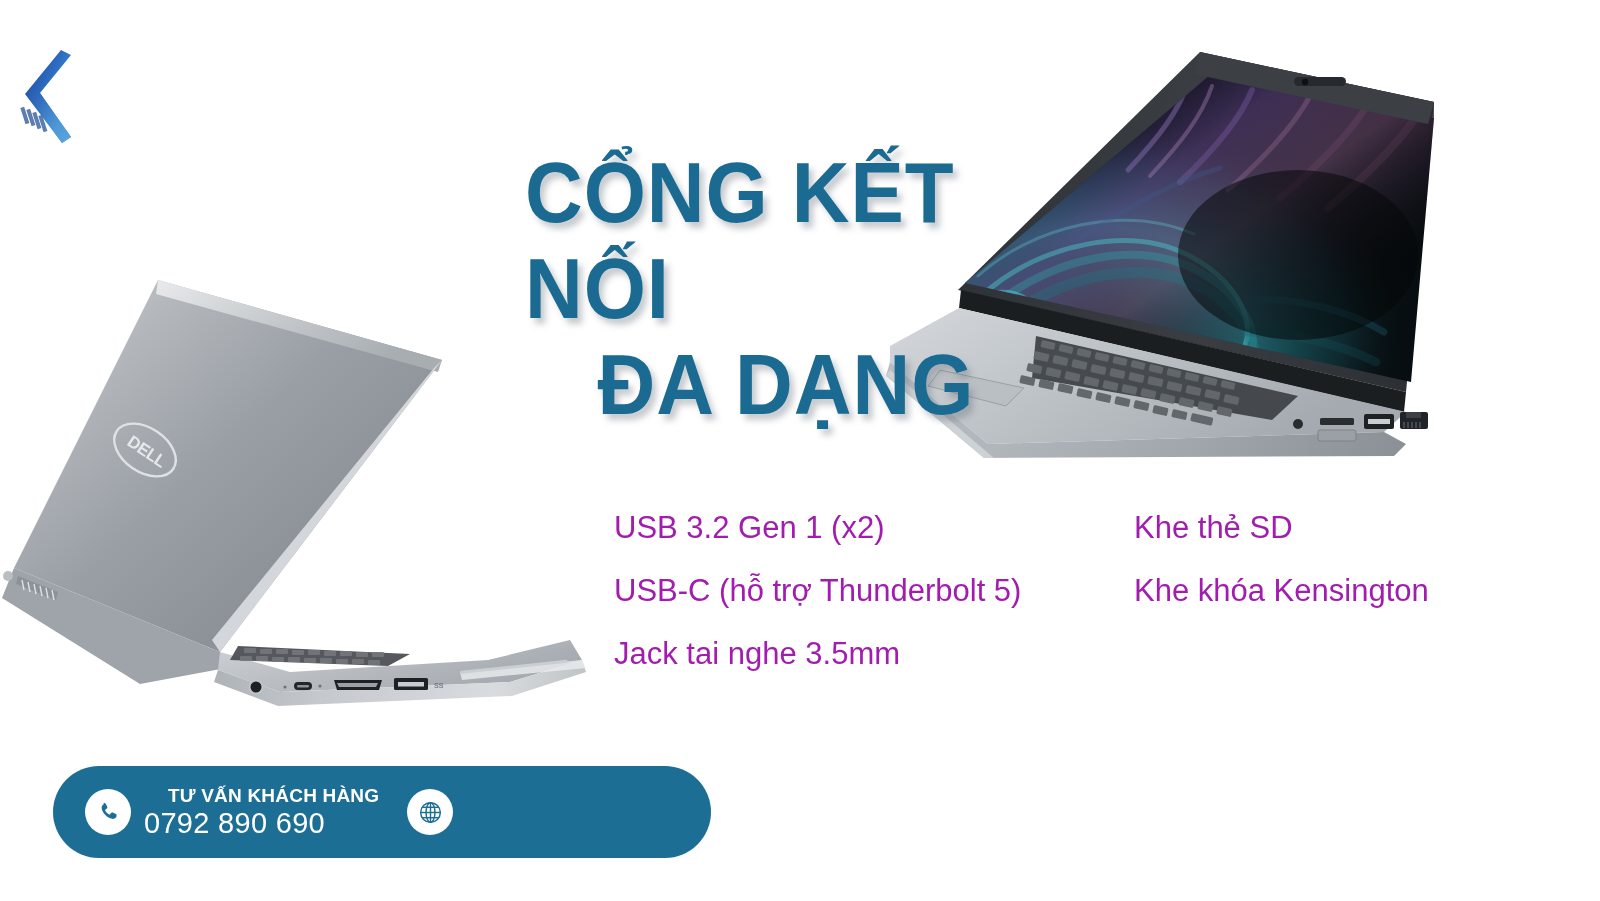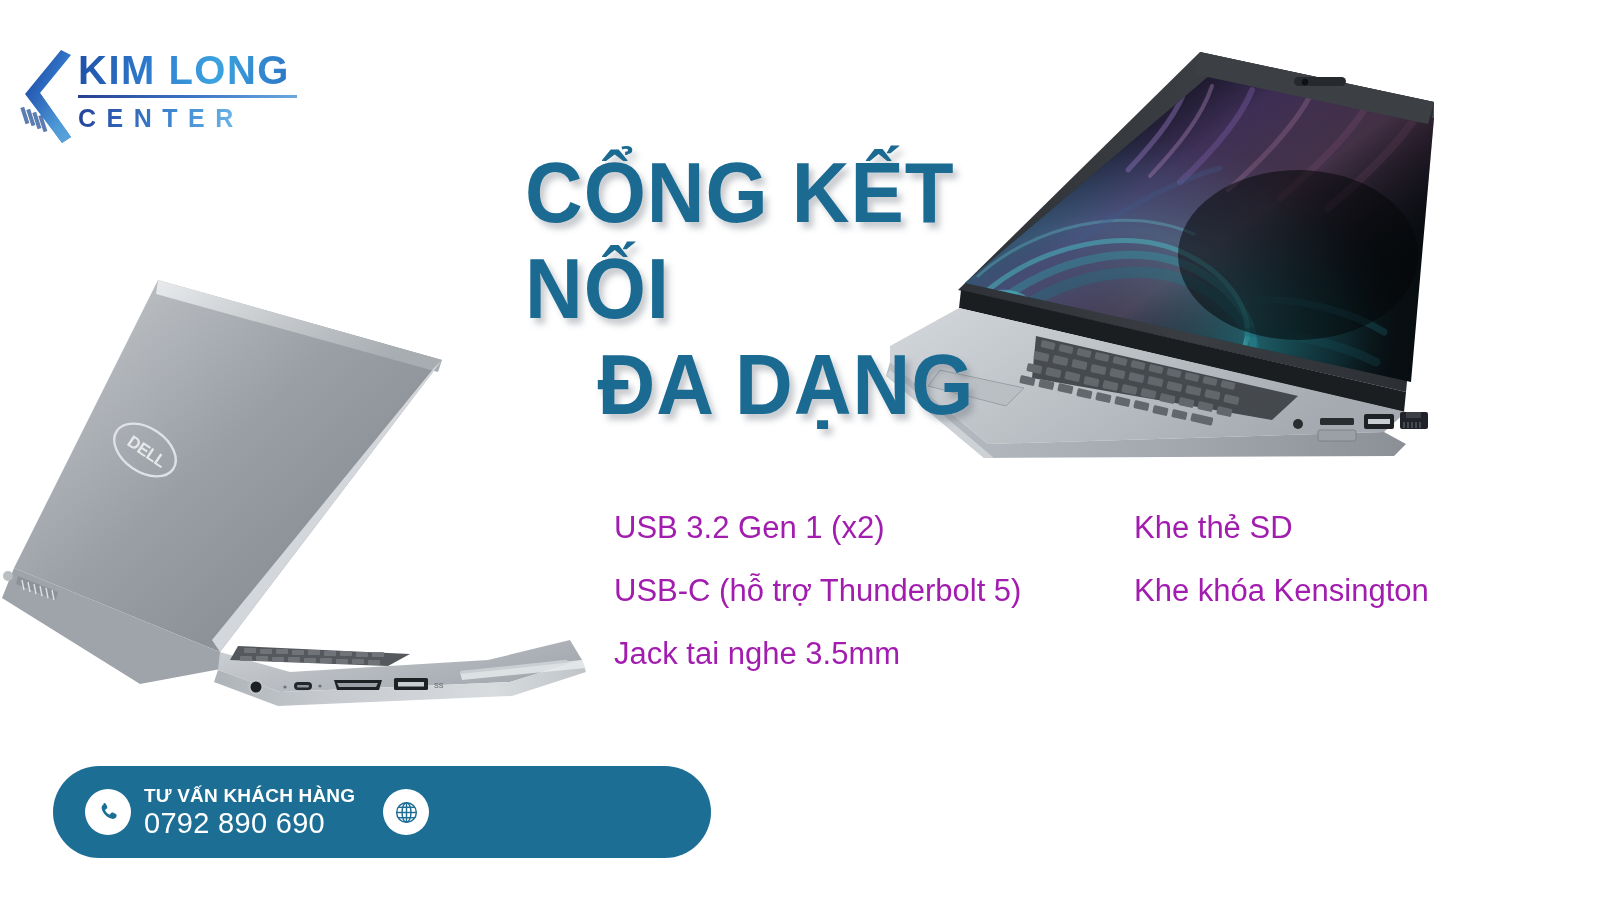--- a/index.html
+++ b/index.html
@@ -78,21 +78,21 @@
   .cb-block.phone { margin-left: 32px; }
   .cb-block.web { margin-left: 28px; }
   .cb-icon {
     width: 46px; height: 46px; border-radius: 50%;
     background: #ffffff; flex: 0 0 auto;
     display: flex; align-items: center; justify-content: center;
   }
   .cb-txt { margin-left: 13px; color: #ffffff; }
   .cb-label {
     font-weight: bold; font-size: 19px; letter-spacing: 0.2px;
-    white-space: nowrap; line-height: 22px;
+    white-space: nowrap; line-height: 22px; margin-left: 24px;
   }
   .cb-value {
     font-size: 29px; line-height: 33px; white-space: nowrap;
     letter-spacing: 0.3px;
   }
 
   
   .laptop-left { position: absolute; left: -10px; top: 268px; width: 600px; height: 420px; }
 
   
@@ -123,25 +123,20 @@
         <path d="M57 9 L26 47 L57 91 L48 97 L11 48 L47 4 Z" fill="url(#gk)"></path>
         <path d="M26 47 L57 91 L48 97 L19 55 Z" fill="url(#gk2)" opacity="0.85"></path>
         <g fill="#4a6fa8" opacity="0.9">
           <rect x="9" y="61" width="4" height="17" transform="rotate(-18 11 70)"></rect>
           <rect x="15" y="63" width="4" height="17" transform="rotate(-18 17 72)"></rect>
           <rect x="21" y="66" width="4" height="17" transform="rotate(-18 23 75)"></rect>
           <rect x="27" y="69" width="4" height="17" transform="rotate(-18 29 78)"></rect>
         </g>
       </svg>
     </div>
-    <div class="logo-text">
-      <div class="logo-kim">KIM LONG</div>
-      <div class="logo-rule"></div>
-      <div class="logo-center">CENTER</div>
-    </div>
   </div>
 
   <div class="laptop-right">
     <svg viewBox="0 0 610 420" width="610" height="420">
       <defs>
         <linearGradient id="rlidTop" x1="0" y1="0" x2="0" y2="1">
           <stop offset="0" stop-color="#6e7277"></stop>
           <stop offset="1" stop-color="#4e5257"></stop>
         </linearGradient>
         <linearGradient id="rBezel" x1="0" y1="0" x2="1" y2="0">

